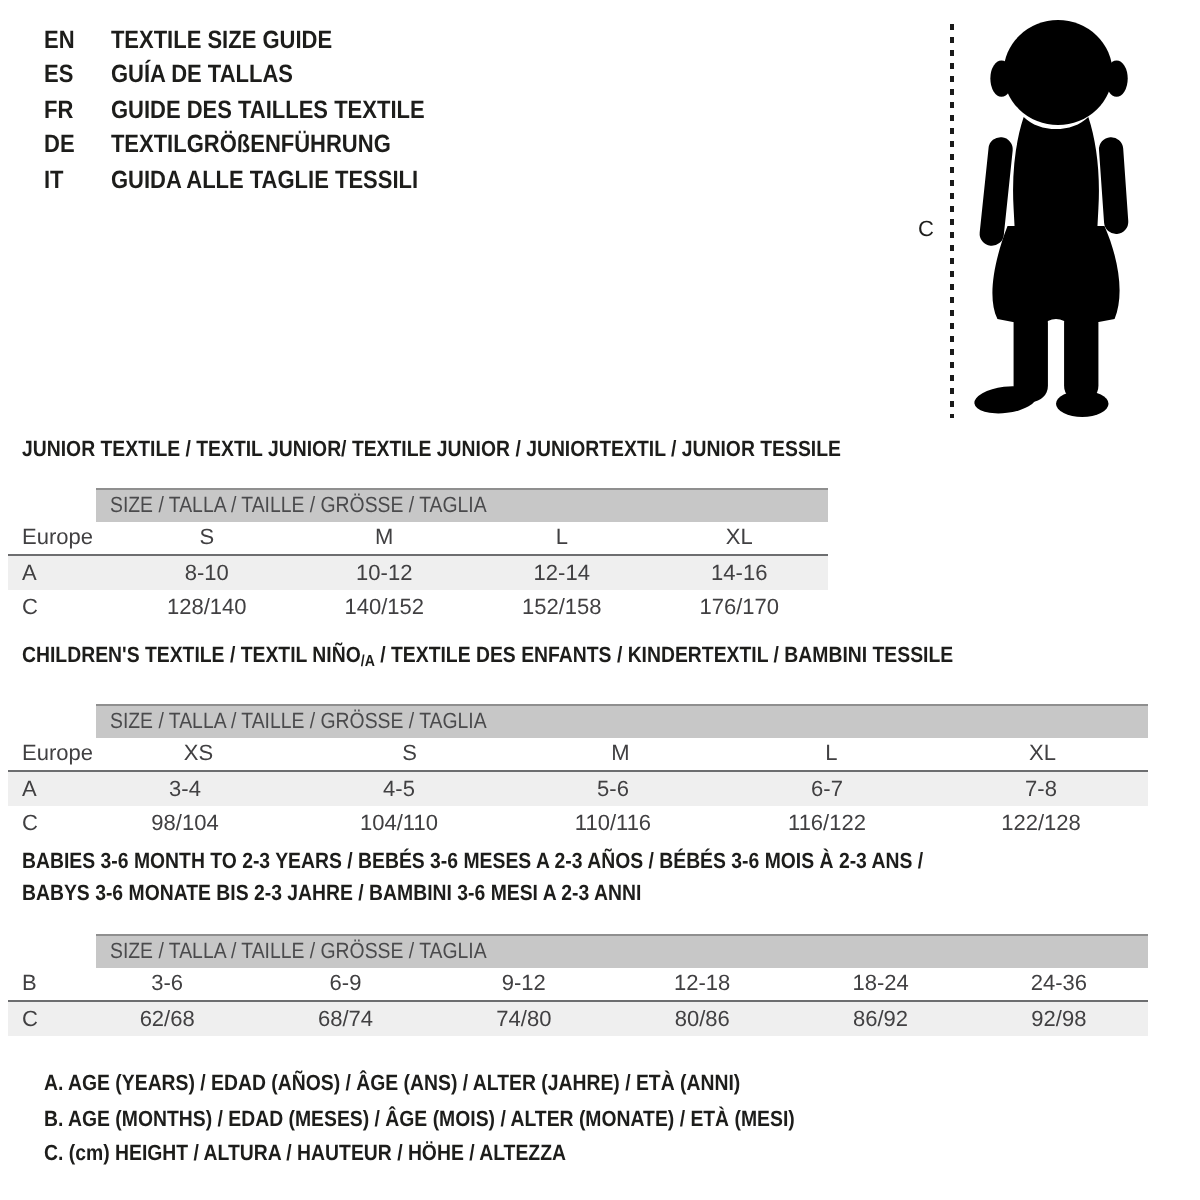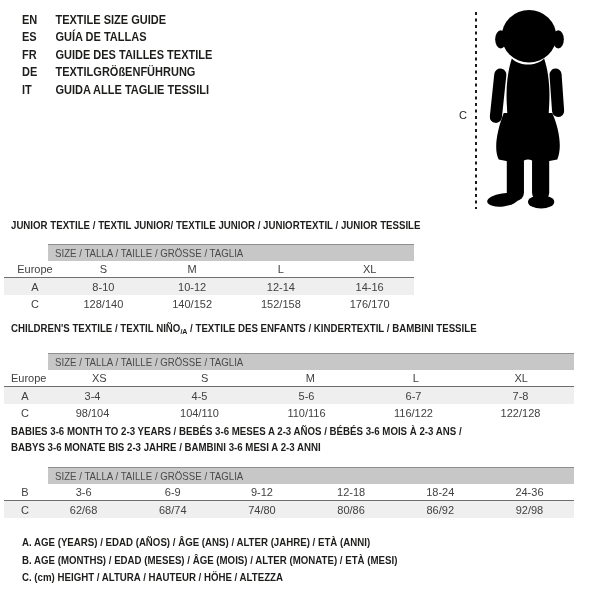--- a/index.html
+++ b/index.html
@@ -34,21 +34,21 @@
   .s2 .section-title { margin-bottom:15px; }
   .s3 .section-title { line-height:15.5px; margin-bottom:12px; }
 
   .size-bar {
     height:17px; line-height:16px; background:#c7c7c7; border-top:1px solid #8f8f8f;
     padding-left:7px; font-size:11px; color:#4a4a4c;margin-left:44px;
   }
   .t-row { display:flex; height:17px; align-items:center; font-size:11px; color:#414042; }
   .t-row.first { border-bottom:1px solid #6d6e70; }
   .t-row.alt { background:#efefef; }
-  .t-row .lbl { padding-left:7px; white-space:nowrap;text-align:center; }
+  .t-row .lbl { padding-left:7px; white-space:nowrap; }
   .s1 .lbl { flex:0 0 55px; }
   .s2 .lbl, .s3 .lbl { flex:0 0 35px; }
   .t-row .val { flex:1 1 0; text-align:center; }
 
   
   .notes { position:absolute; left:22px; top:536px; }
   .note { display:block; height:17.5px; font-size:11px; font-weight:bold; }
 </style>
 </head>
 <body>

